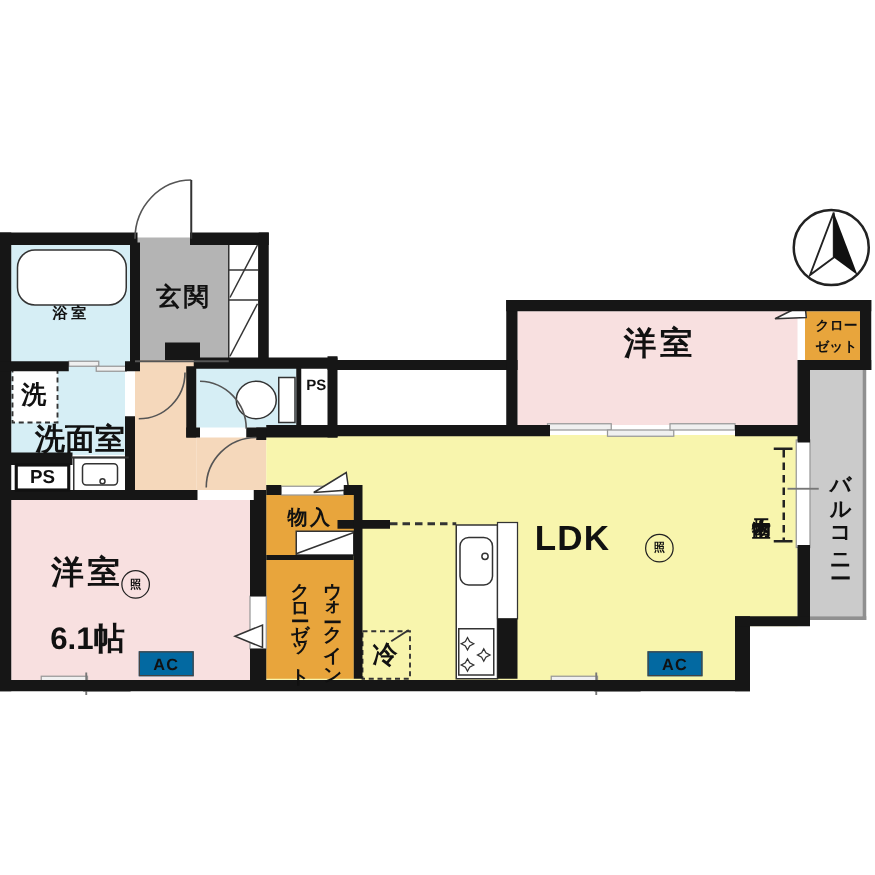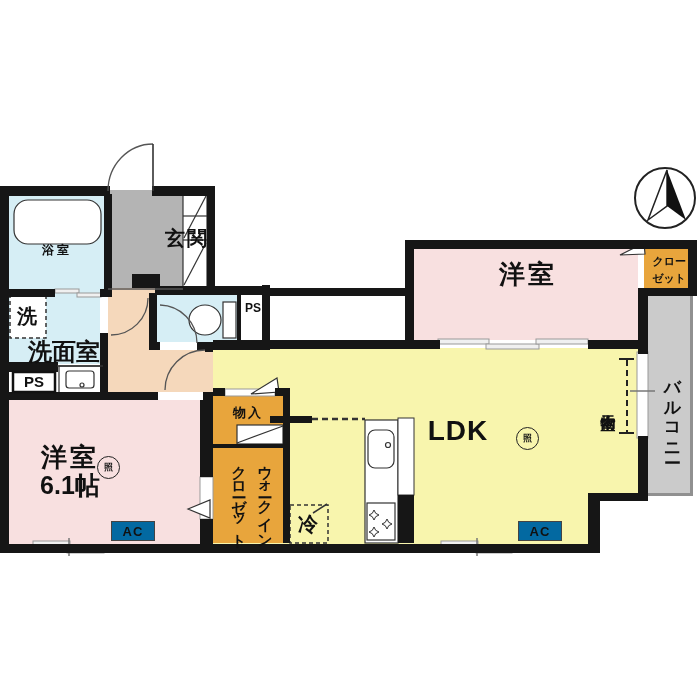--- a/index.html
+++ b/index.html
@@ -184,37 +184,37 @@
 
     <g>
       <circle cx="665" cy="198" r="30" fill="#ffffff" stroke="#222" stroke-width="2"></circle>
       <polygon points="667,170 667,206 648,220" fill="#ffffff" stroke="#222" stroke-width="1.5"></polygon>
       <polygon points="667,170 686,220 667,206" fill="#111111"></polygon>
     </g>
   </svg>
 
   <div class="lbl" style="left:22px;top:244px;width:70px;font-size:12px;letter-spacing:3px;">浴室</div>
 
-  <div class="lbl" style="left:113px;top:227px;width:68px;font-size:20px;letter-spacing:2px;padding-left:40px;">玄関</div>
+  <div class="lbl" style="left:113px;top:227px;width:68px;font-size:20px;letter-spacing:2px;">玄関</div>
 
   <div class="lbl" style="left:17px;top:305px;font-size:20px;">洗</div>
 
   <div class="lbl" style="left:24px;top:339px;width:80px;font-size:24px;">洗面室</div>
 
   <div class="lbl" style="left:13px;top:374px;width:42px;font-size:15px;">PS</div>
 
   <div class="lbl wrap" style="left:243px;top:299px;width:18px;font-size:12px;line-height:1.6;">PS</div>
 
   <div class="lbl" style="left:28px;top:443px;width:84px;font-size:26px;letter-spacing:3px;">洋室</div>
-  <div class="lbl" style="left:26px;top:472px;width:88px;font-size:25px;">6.1帖</div>
+  <div class="lbl" style="left:26px;top:498px;width:88px;font-size:25px;">6.1帖</div>
 
   <div class="circ" style="left:97px;top:456px;">照</div>
   <div class="acbox" style="left:111px;top:521px;width:42px;height:18px;">AC</div>
 
-  <div class="lbl" style="left:213px;top:406px;width:70px;font-size:13px;letter-spacing:2px;">物入</div>
+  <div class="lbl" style="left:213px;top:406px;width:70px;font-size:16px;letter-spacing:2px;">物入</div>
 
   <div class="lbl vert" style="left:222px;top:452px;width:56px;height:92px;font-size:15px;line-height:26px;">ウォークインクローゼット</div>
 
   <div class="lbl" style="left:298px;top:513px;font-size:20px;">冷</div>
 
   <div class="lbl" style="left:420px;top:416px;width:76px;font-size:28px;letter-spacing:1px;">LDK</div>
 
   <div class="circ" style="left:516px;top:427px;">照</div>
   <div class="acbox" style="left:518px;top:521px;width:42px;height:18px;">AC</div>
 

